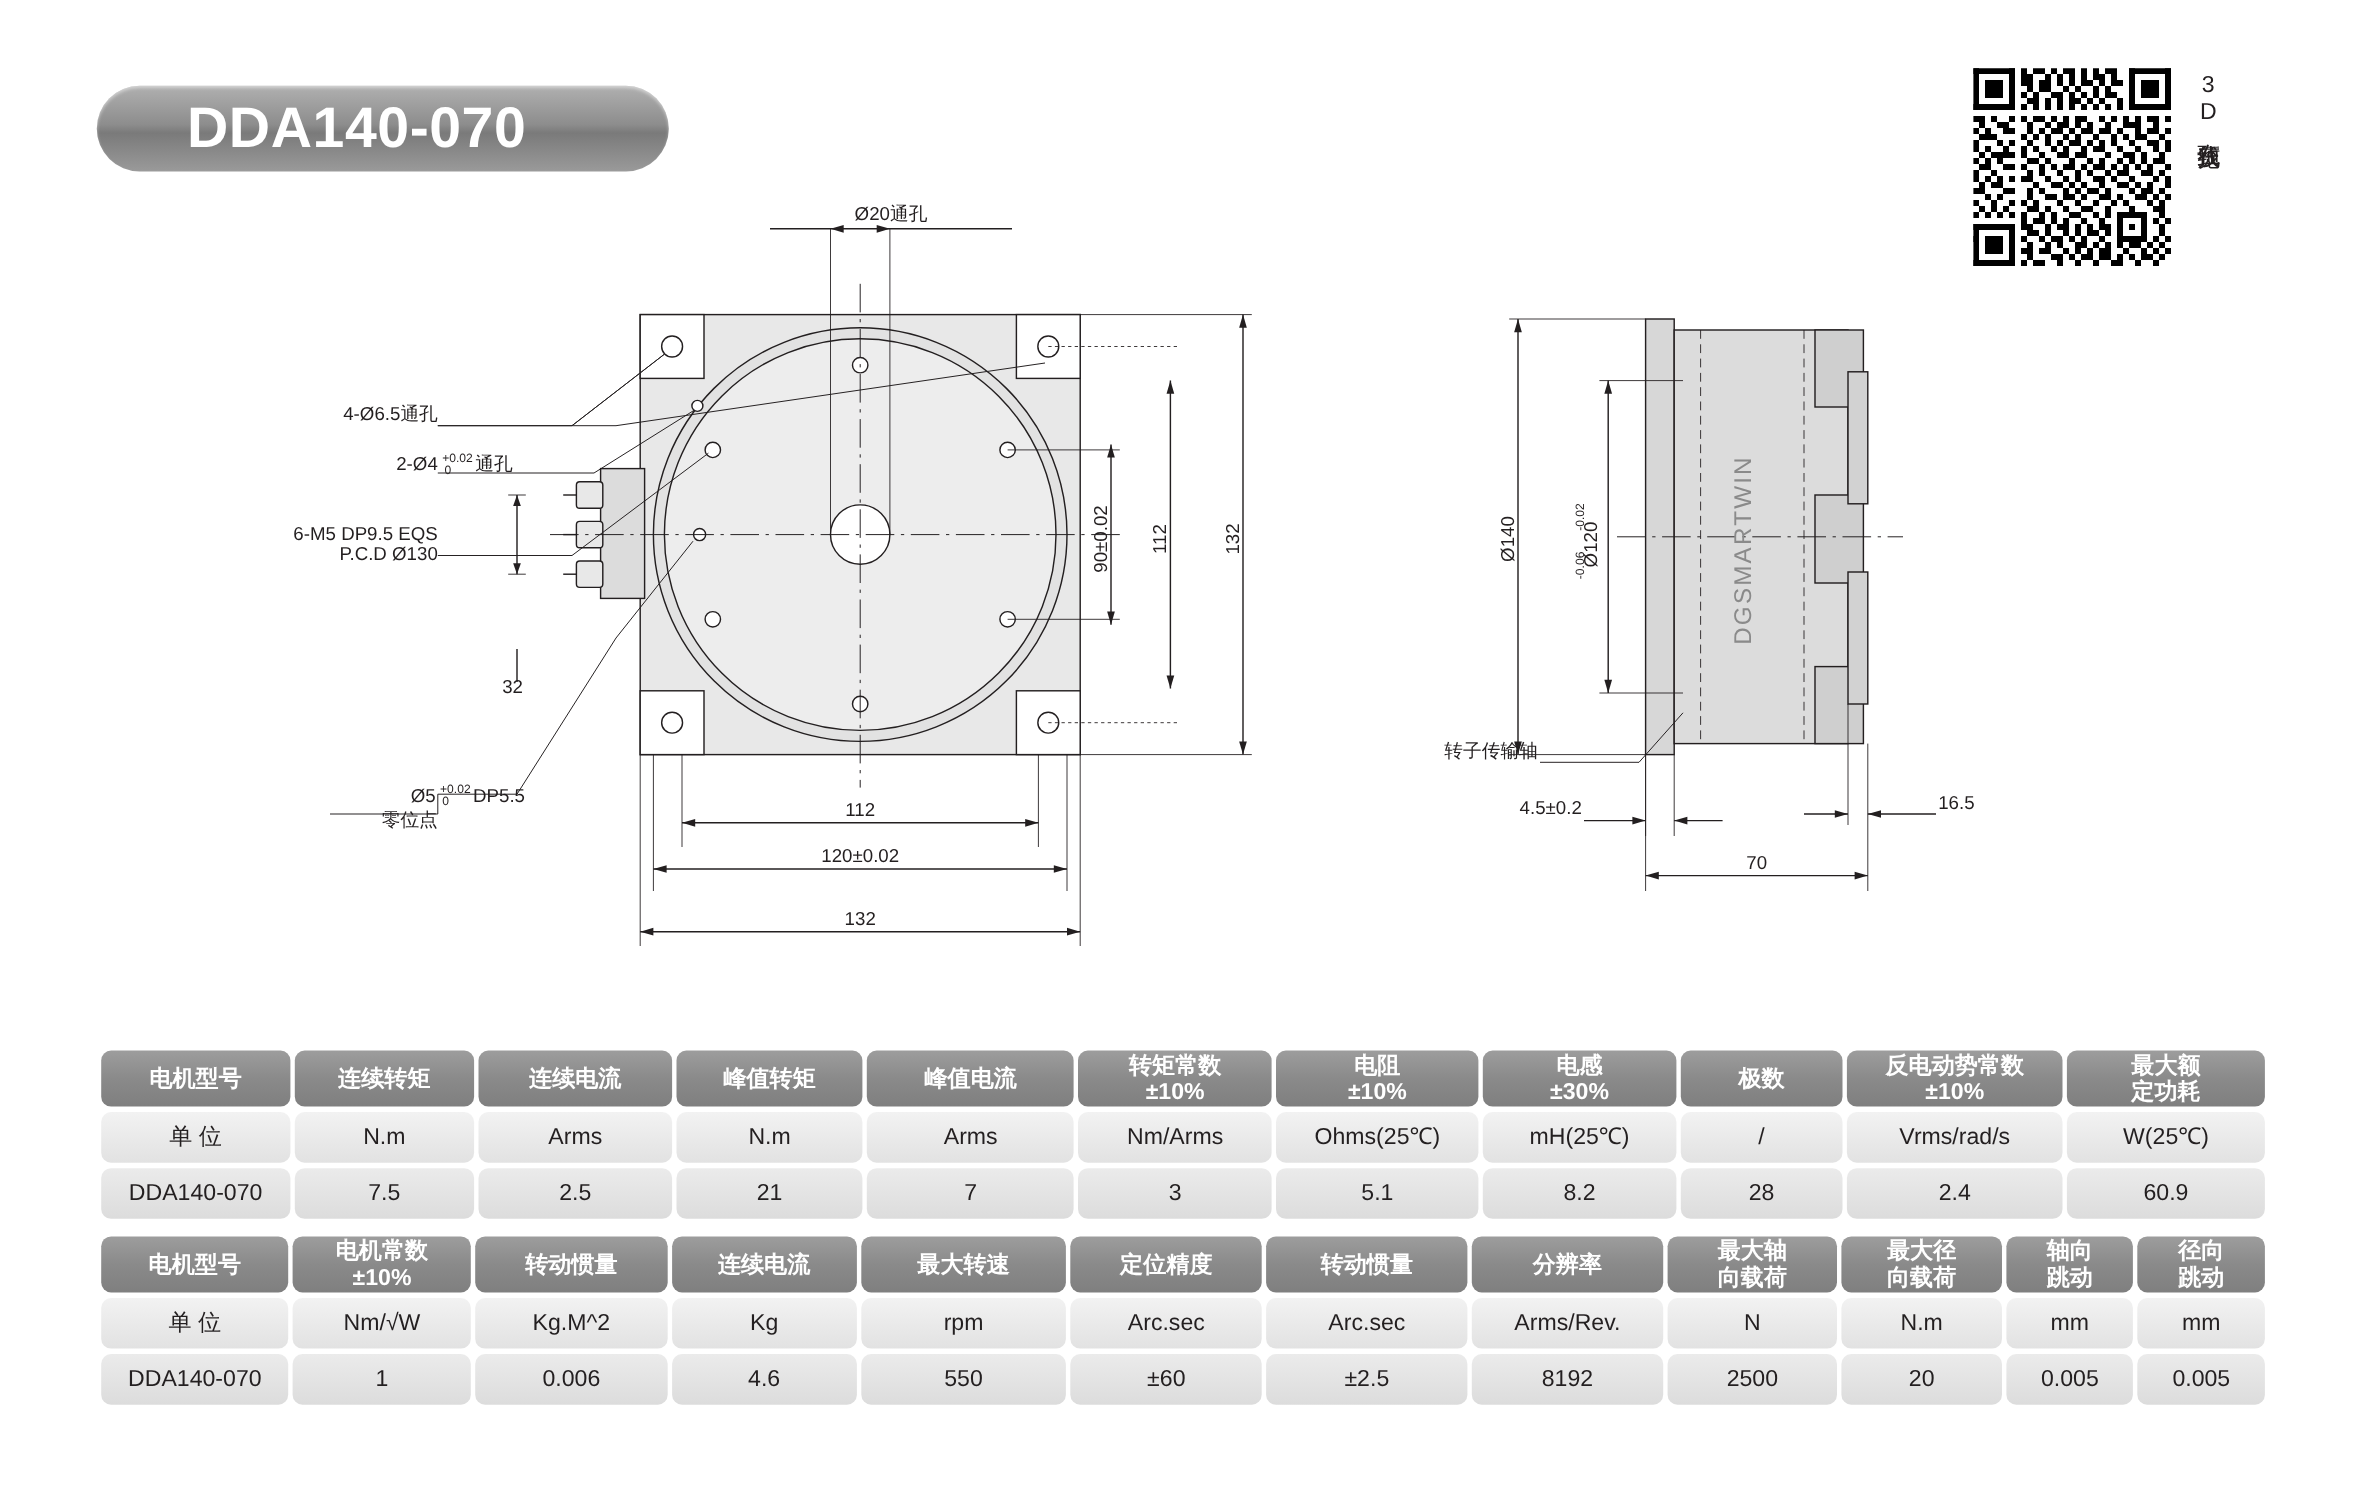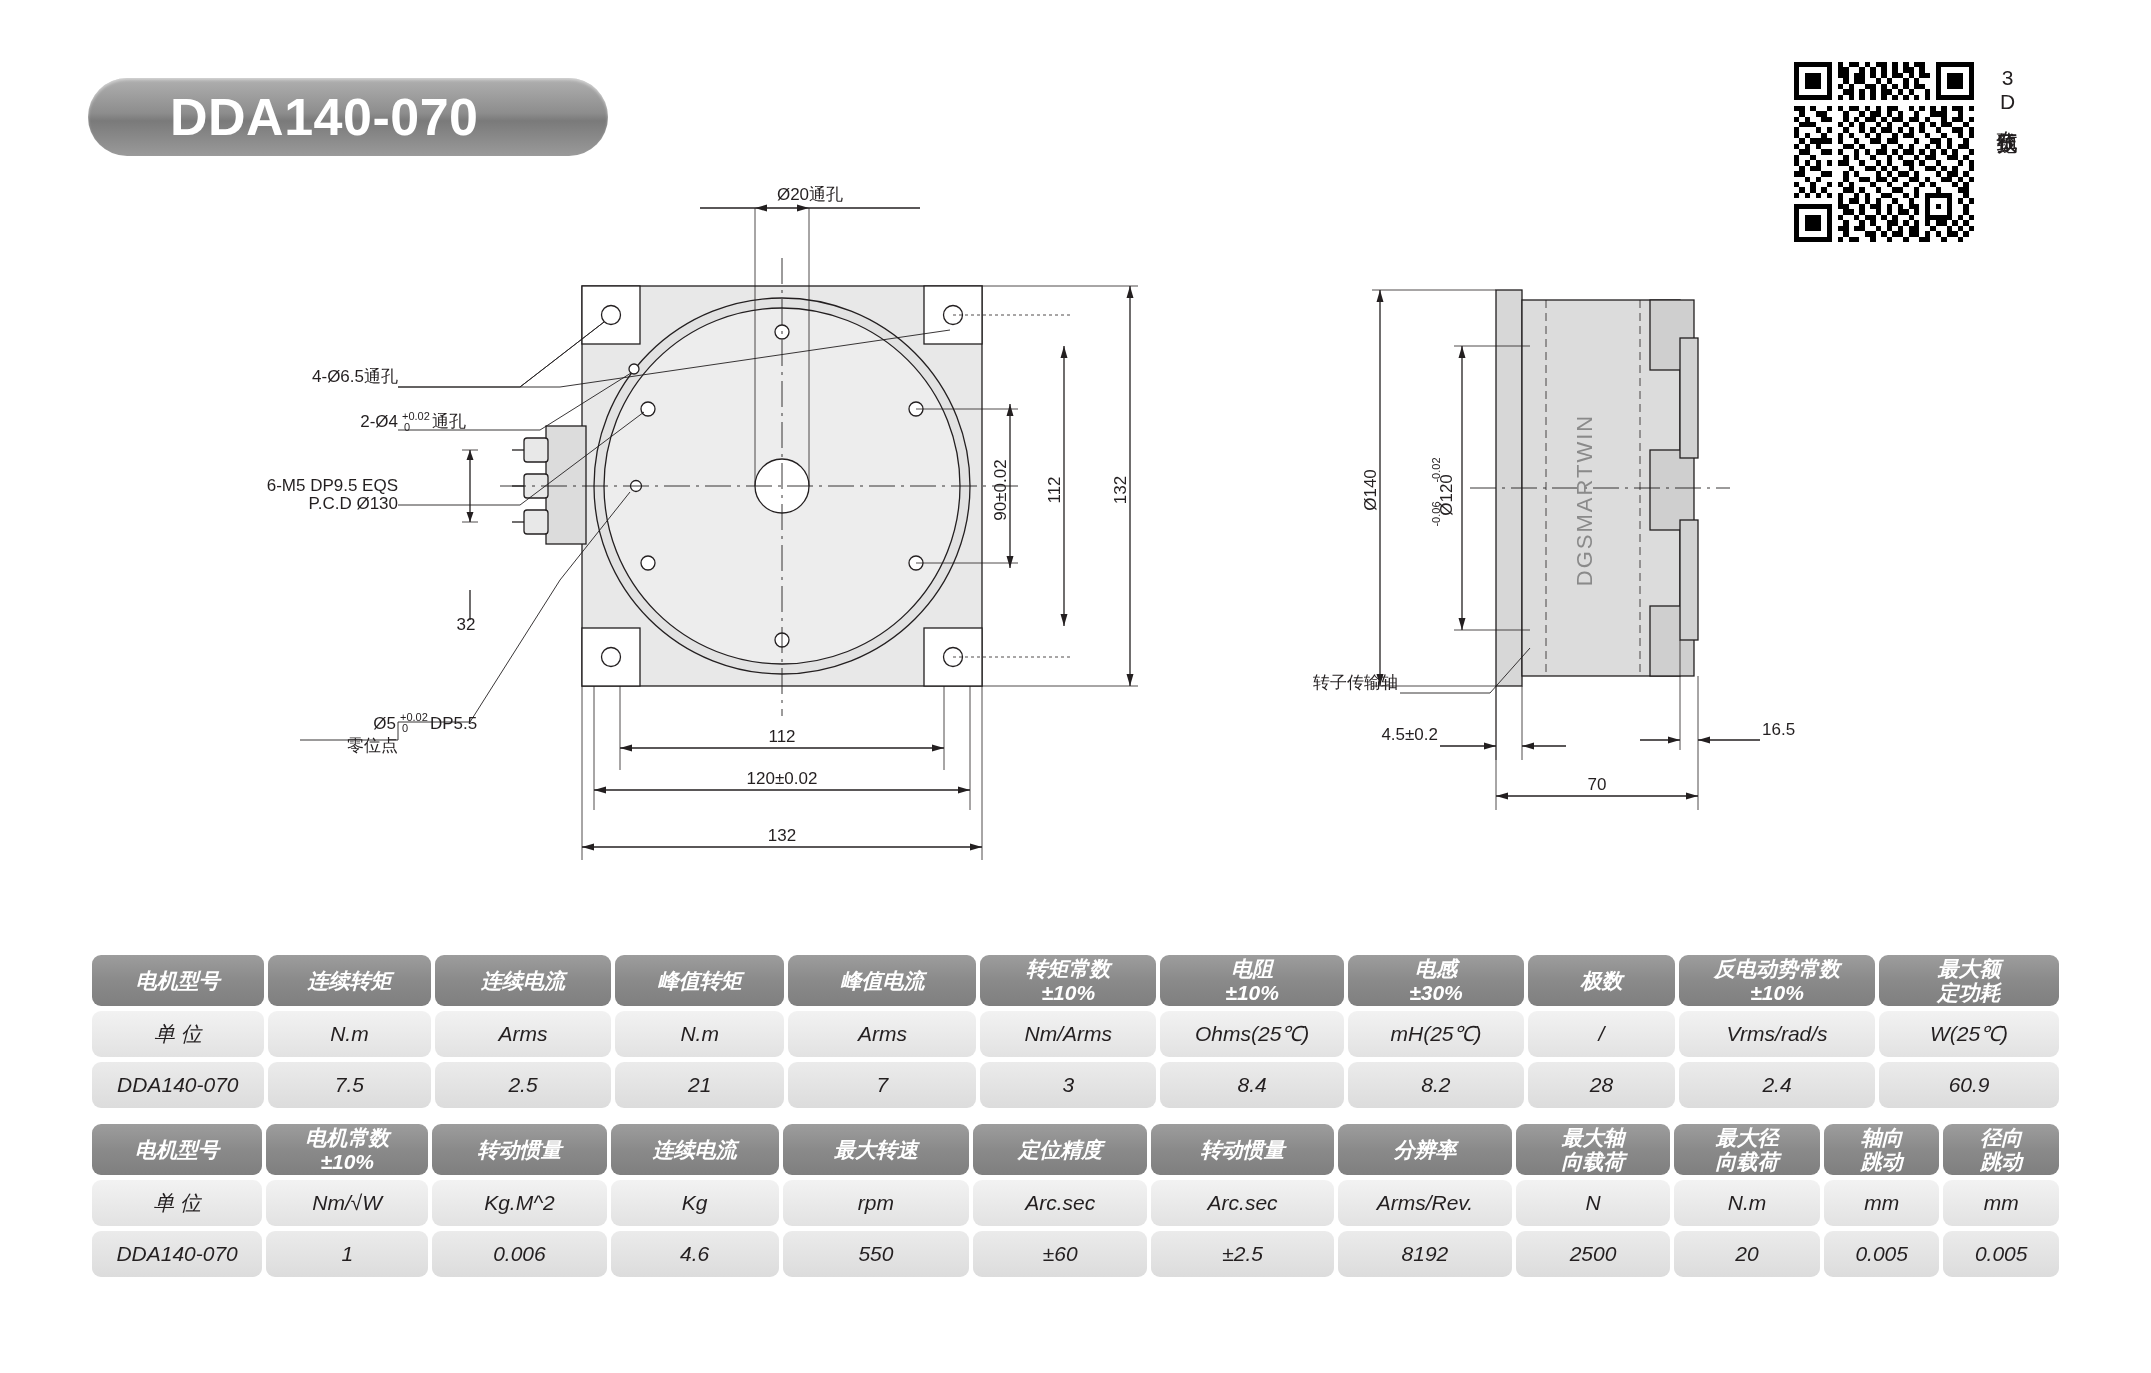--- a/index.html
+++ b/index.html
@@ -42,21 +42,20 @@
 
   
   #spec-tables {
     position:absolute; left:88px; top:950px; width:1975px;
   }
   table.spec {
     border-collapse: separate;
     border-spacing: 4px 5px;
     width: 100%;
     table-layout: fixed;
-    font-style: italic;
   }
   table.spec td {
     text-align:center;
     vertical-align: middle;
     font-size: 21px;
     height: 46px;
     border-radius: 9px;
     padding: 2px 2px;
     line-height: 1.12;
   }
@@ -678,21 +677,21 @@
         <td class="unit">Vrms/rad/s</td>
         <td class="unit">W(25℃)</td>
       </tr>
       <tr>
         <td class="val">DDA140-070</td>
         <td class="val">7.5</td>
         <td class="val">2.5</td>
         <td class="val">21</td>
         <td class="val">7</td>
         <td class="val">3</td>
-        <td class="val">8.4</td>
+        <td class="val">5.1</td>
         <td class="val">8.2</td>
         <td class="val">28</td>
         <td class="val">2.4</td>
         <td class="val">60.9</td>
       </tr>
     </tbody>
   </table>
 
   <table class="spec" style="margin-top:6px">
     <colgroup>

